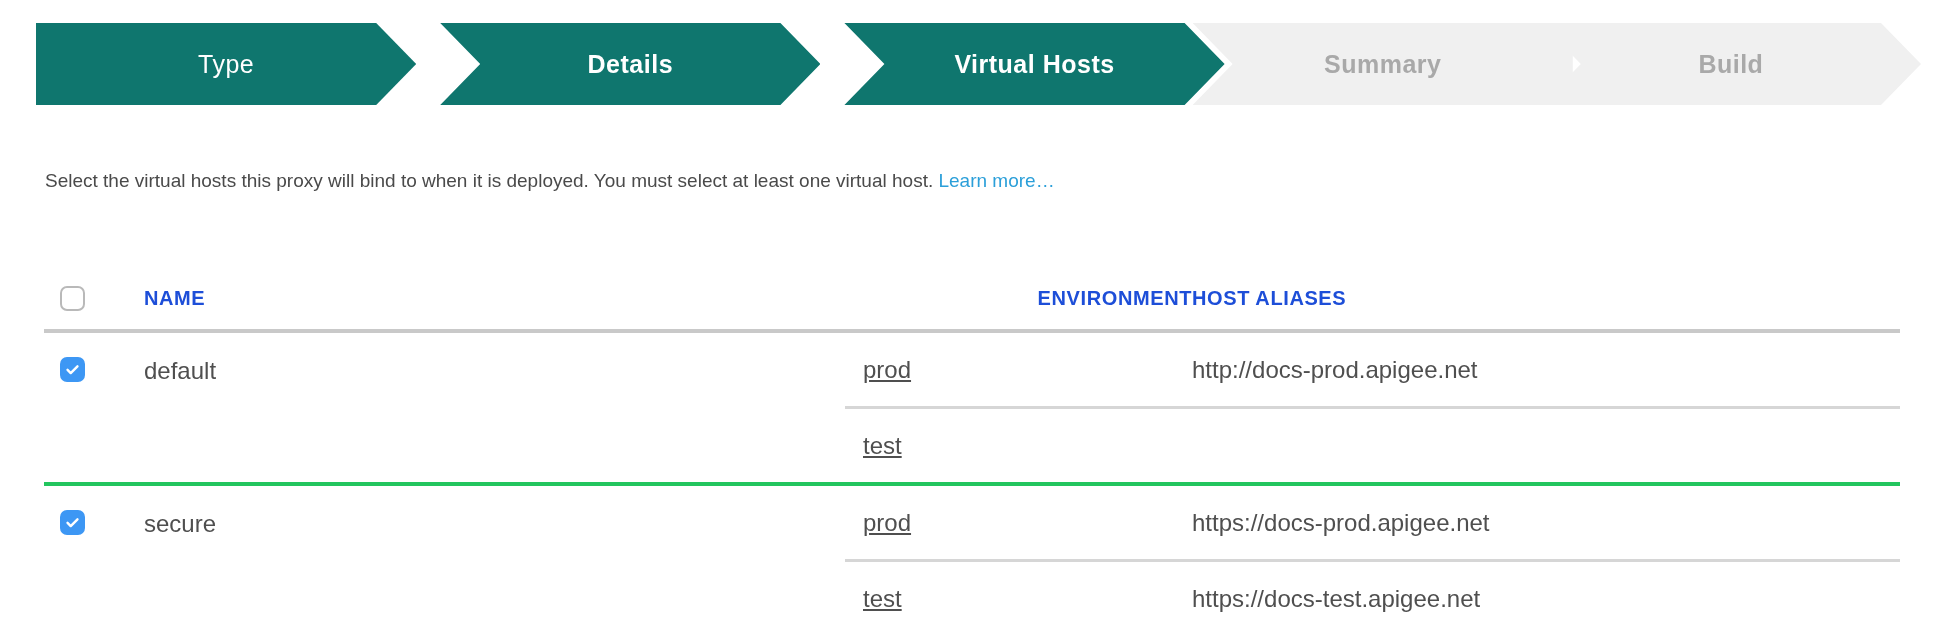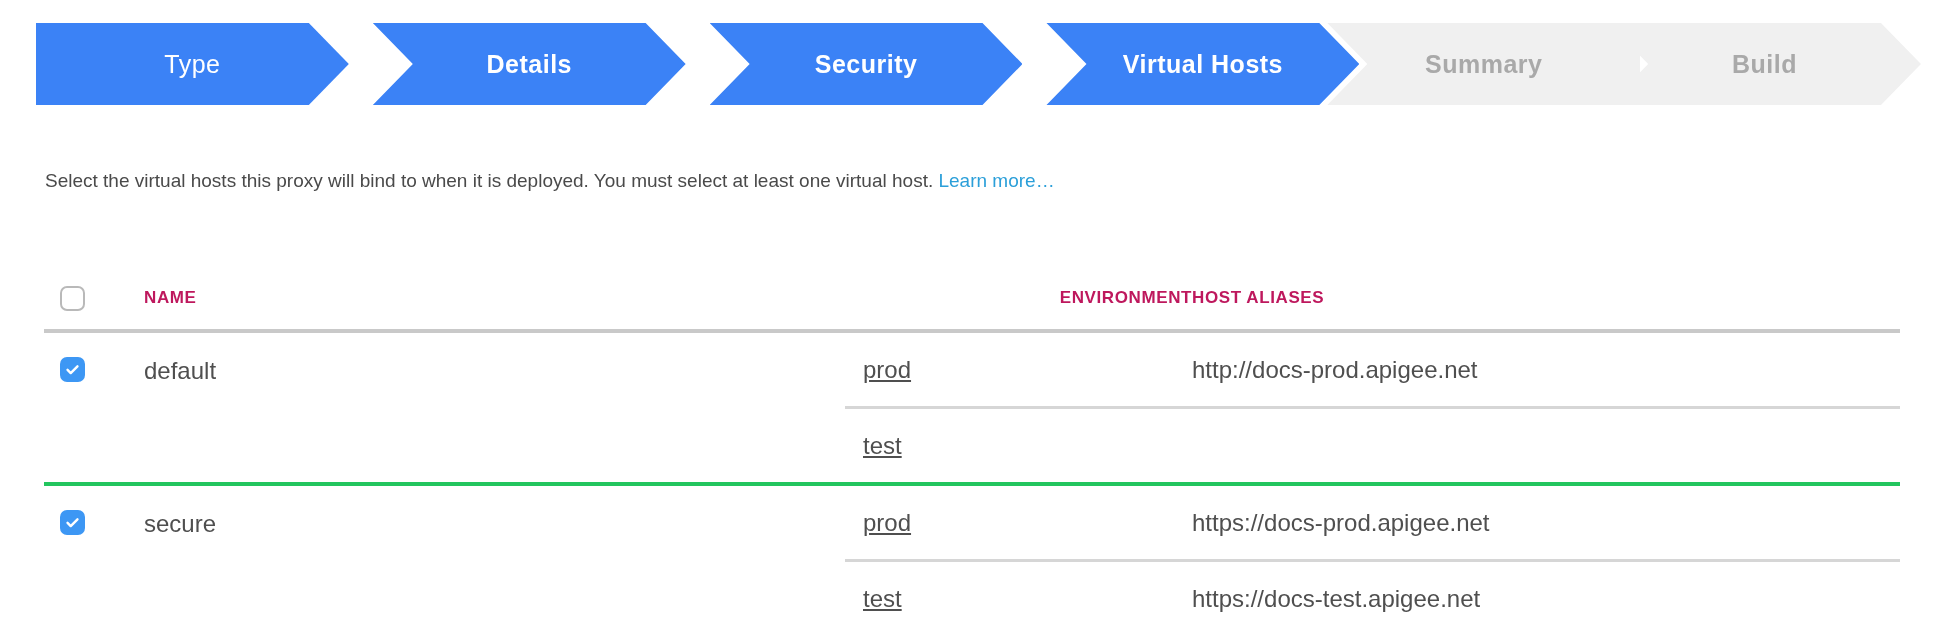--- a/index.html
+++ b/index.html
@@ -26,21 +26,21 @@
   .step + .step{ margin-left:-32px;font-weight:bold; }
   .step.first{
     clip-path:polygon(0 0, calc(100% - 40px) 0, 100% 50%, calc(100% - 40px) 100%, 0 100%);
   }
   .step.mid{
     clip-path:polygon(0 0, calc(100% - 40px) 0, 100% 50%, calc(100% - 40px) 100%, 0 100%, 40px 50%);
   }
   .step.last{
     clip-path:polygon(0 0, 100% 0, 100% 100%, 0 100%, 40px 50%);
   }
-  .step.done{ background:#3b82f6; color:#ffffff;margin-left:24px; }
+  .step.done{ background:#0f766e; color:#ffffff;margin-left:24px; }
   .step.upcoming{ background:#f0f0f0; color:#a9a9a9; }
 
   
   .intro{
     margin:60px 40px 0 45px;
     font-size:19px;
     line-height:32px;
     color:#4a4a4a;
   }
   .intro a{
@@ -57,24 +57,24 @@
   .grid-cols{
     display:grid;
     grid-template-columns:100px 701px 347px 1fr;
   }
   .thead{
     height:62px;
     align-items:center;
     border-bottom:4px solid #c9c9c9;
   }
   .th{
-    font-size:17px;
+    font-size:20px;
     font-weight:bold;
     letter-spacing:0.6px;
-    color:#be185d;
+    color:#1d4ed8;
   }
   .th.pad{ padding-left:18px;text-align:right; }
   .group{ position:relative; }
   .group.bordered{ border-bottom:4px solid #22c55e; }
   .cell{
     display:flex;
     align-items:center;
     font-size:24px;
     color:#4f4f4f;
     height:73px;
@@ -108,23 +108,20 @@
 </style>
 </head>
 <body>
 
 <div class="stepper">
   <div class="step first done">
     <span>Type</span>
   </div>
   <div class="step mid done">
     <span>Details</span>
-  </div>
-  <div class="step mid done">
-    <span>Security</span>
   </div>
   <div class="step mid done">
     <span>Virtual Hosts</span>
   </div>
   <div class="step last upcoming">
     <span>Summary</span>
   </div>
   <div class="step mid upcoming">
     <span>Build</span>
   </div>

